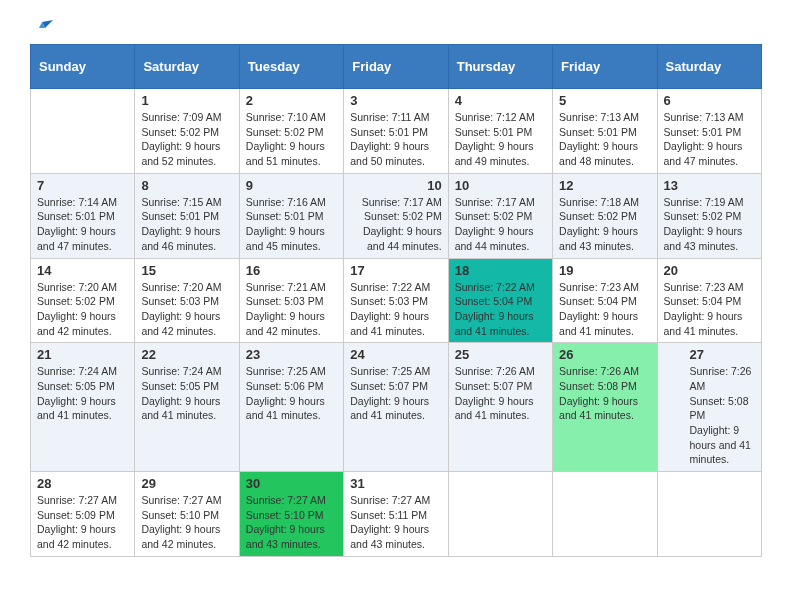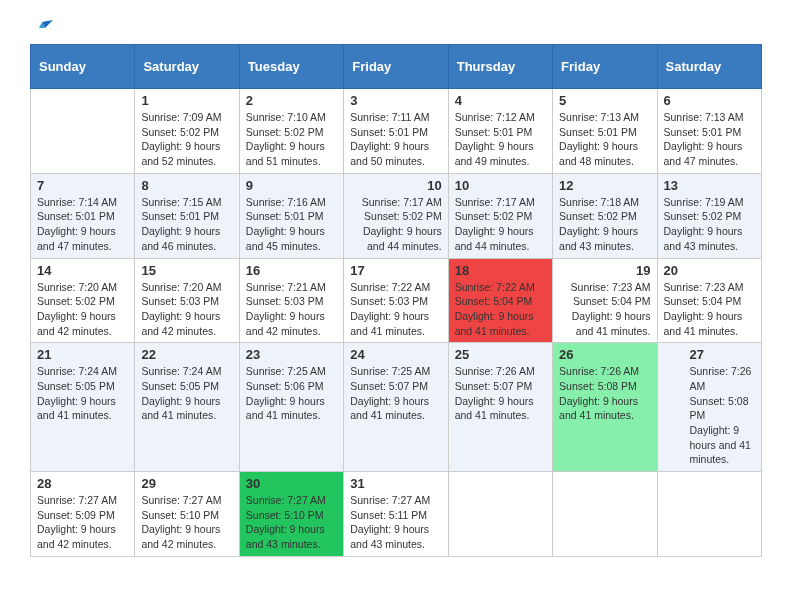--- a/index.html
+++ b/index.html
@@ -179,25 +179,25 @@
           <div class="day-info">Sunrise: 7:20 AM<br>Sunset: 5:03 PM<br>Daylight: 9 hours and 42 minutes.</div>
         </td>
         <td style="background-color: rgb(255, 255, 255);">
           <span class="day-number">16</span>
           <div class="day-info">Sunrise: 7:21 AM<br>Sunset: 5:03 PM<br>Daylight: 9 hours and 42 minutes.</div>
         </td>
         <td style="background-color: rgb(255, 255, 255);">
           <span class="day-number">17</span>
           <div class="day-info">Sunrise: 7:22 AM<br>Sunset: 5:03 PM<br>Daylight: 9 hours and 41 minutes.</div>
         </td>
-        <td style="background-color: #ef4444;">
+        <td style="background-color: #14b8a6;">
           <span class="day-number">18</span>
           <div class="day-info">Sunrise: 7:22 AM<br>Sunset: 5:04 PM<br>Daylight: 9 hours and 41 minutes.</div>
         </td>
-        <td style="background-color: rgb(255, 255, 255); text-align: right;">
+        <td style="background-color: rgb(255, 255, 255);">
           <span class="day-number">19</span>
           <div class="day-info">Sunrise: 7:23 AM<br>Sunset: 5:04 PM<br>Daylight: 9 hours and 41 minutes.</div>
         </td>
         <td style="background-color: rgb(255, 255, 255); border-radius: 28px;">
           <span class="day-number">20</span>
           <div class="day-info">Sunrise: 7:23 AM<br>Sunset: 5:04 PM<br>Daylight: 9 hours and 41 minutes.</div>
         </td>
       </tr>
       <tr>
         <td style="background-color: rgb(238, 243, 250);">

